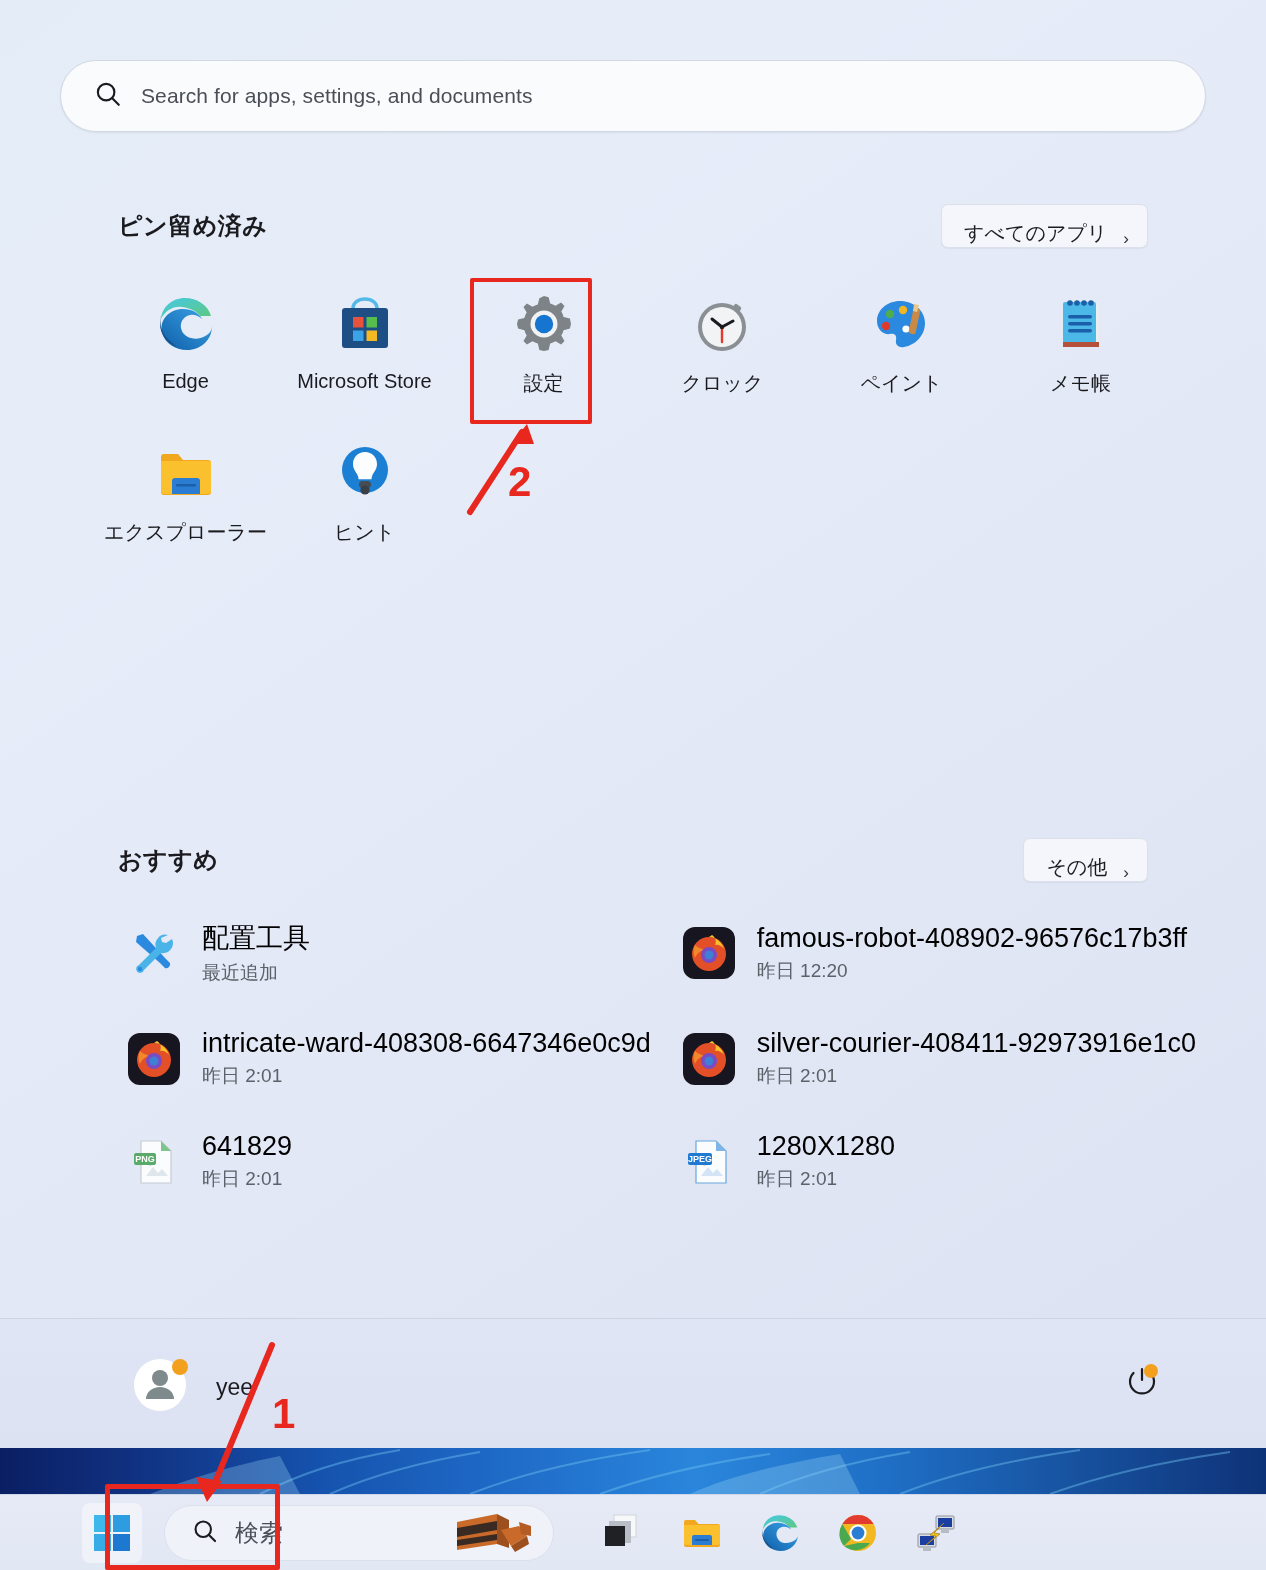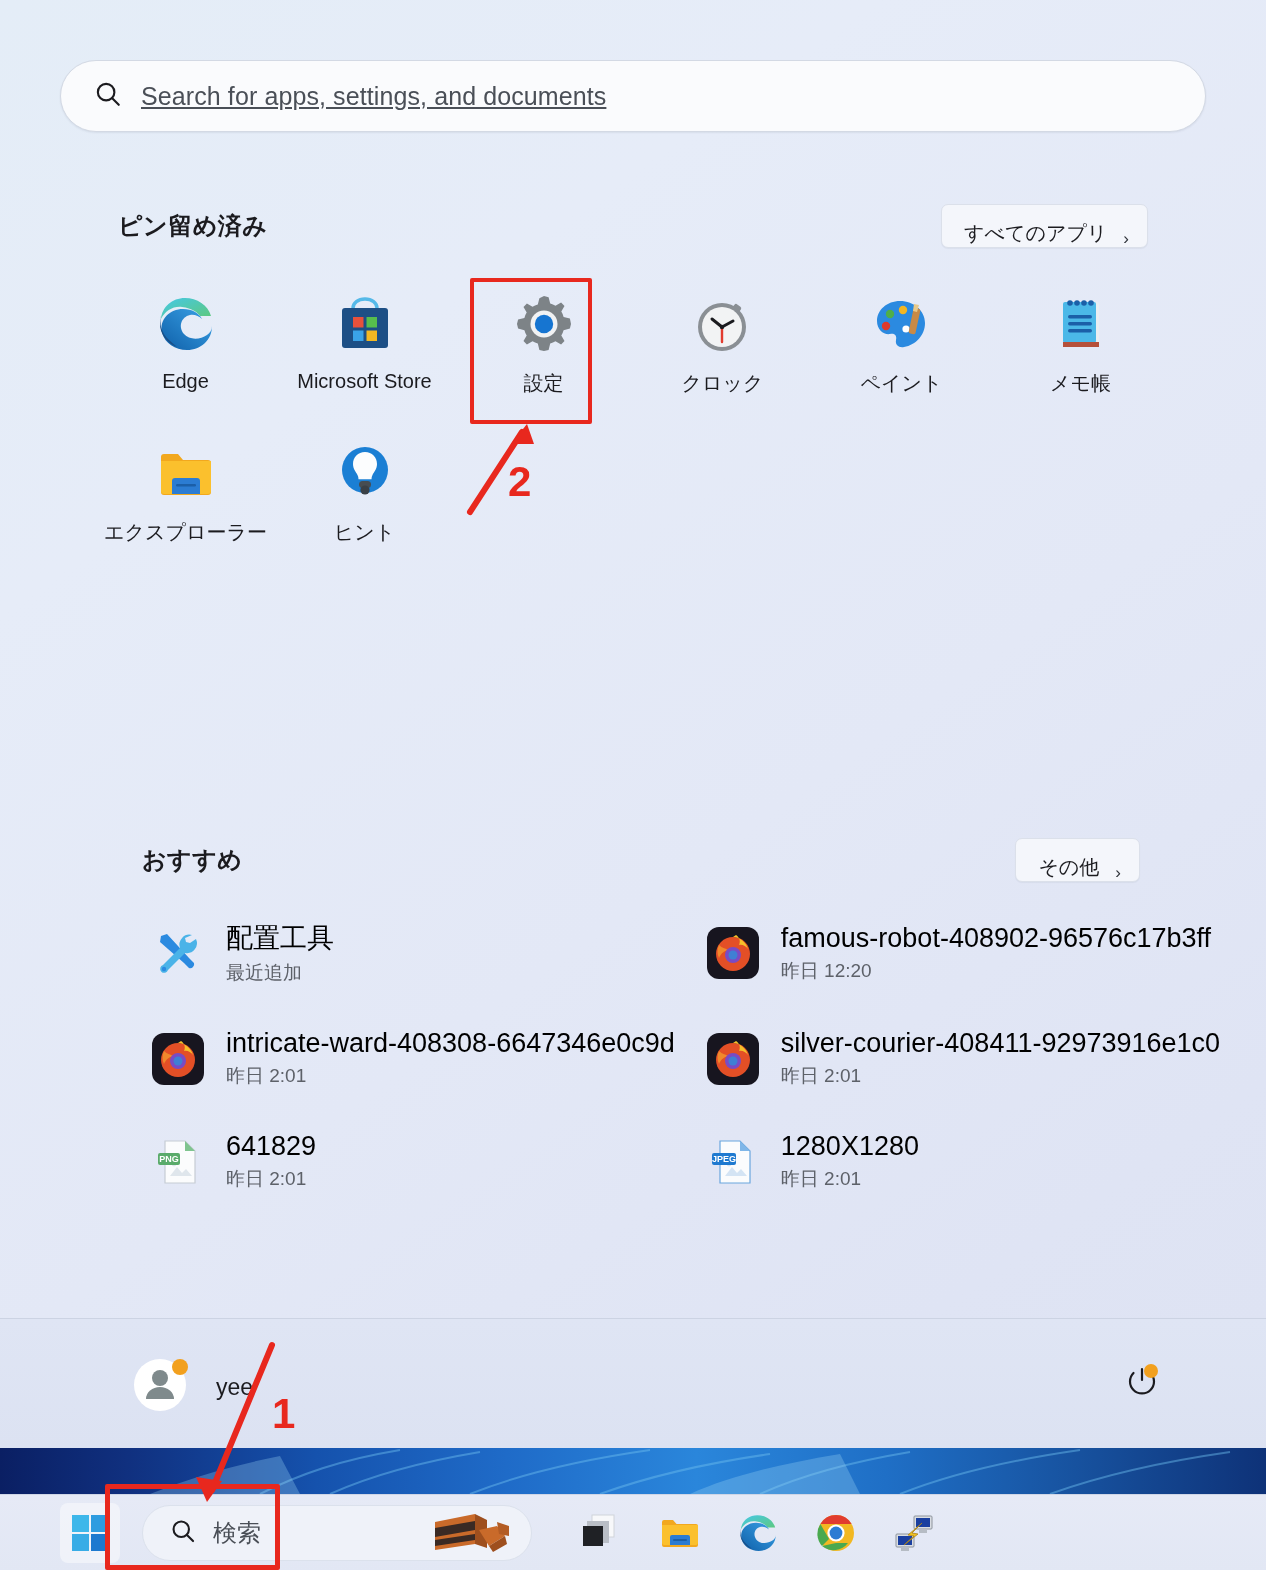--- a/index.html
+++ b/index.html
@@ -30,21 +30,21 @@
   #search-box {
     height:72px; border-radius:36px;
     background:#fafbfd;
     border:1px solid #d3d9e4;
     box-shadow:0 1px 2px rgba(20,30,60,.07);
     display:flex; align-items:center; gap:18px;
     padding:0 32px;
   }
   #search-box .mag { flex:0 0 auto; }
   #search-placeholder {
-    font-size:25px; color:#4a4f57; letter-spacing:.1px;text-decoration:underline;
+    font-size:21px; color:#4a4f57; letter-spacing:.1px;
   }
 
   
   .section-head {
     display:flex; align-items:center; justify-content:space-between;
     padding:0 118px 0 118px;
   }
   .section-title { font-size:24px; font-weight:700; color:#1b1b1f; letter-spacing:.5px; }
   .pill-btn {
     display:flex; align-items:flex-end; gap:16px;
@@ -65,21 +65,21 @@
   }
   .app-tile {
     display:flex; flex-direction:column; align-items:center; gap:14px;
     padding:12px 4px 10px 4px; border-radius:8px;
     position:relative;
   }
   .app-icon { width:64px; height:64px; display:block; }
   .app-label { font-size:20px; color:#1b1b1f; text-align:center; white-space:nowrap; }
 
   
-  #recommended { position:absolute; left:0; right:8px; top:838px;padding-left:24px; }
+  #recommended { position:absolute; left:0; right:0; top:838px; }
   #rec-grid {
     margin-top:30px;
     padding:0 110px 0 118px;
     display:grid; grid-template-columns:1fr 1fr;
     column-gap:12px; row-gap:26px;
   }
   .rec-item { display:flex; align-items:center; gap:22px; padding:8px 10px; border-radius:8px; }
   .rec-icon { width:52px; height:52px; flex:0 0 52px; }
   .rec-text { display:flex; flex-direction:column; gap:4px; min-width:0; }
   .rec-title { font-size:27px; color:#000000; white-space:nowrap; }
@@ -100,21 +100,21 @@
   
   #wall-strip {
     position:absolute; left:0; top:1448px; width:1266px; height:46px;
     overflow:hidden;
   }
   #taskbar {
     position:absolute; left:0; top:1494px; width:1266px; height:76px;
     background:linear-gradient(180deg,#e6eaf6 0%,#e2e7f4 100%);
     border-top:1px solid #cfd6e6;
     display:flex; align-items:center;
-    padding-left:60px; gap:0;
+    padding-left:82px; gap:0;
   }
   #tb-start {
     width:60px; height:60px; border-radius:8px;
     background:rgba(255,255,255,.45);
     display:flex; align-items:center; justify-content:center;
     margin-right:22px;
   }
   #tb-search {
     width:390px; height:56px; border-radius:28px;
     background:#eff2f9; border:1px solid #dbe1ec;

